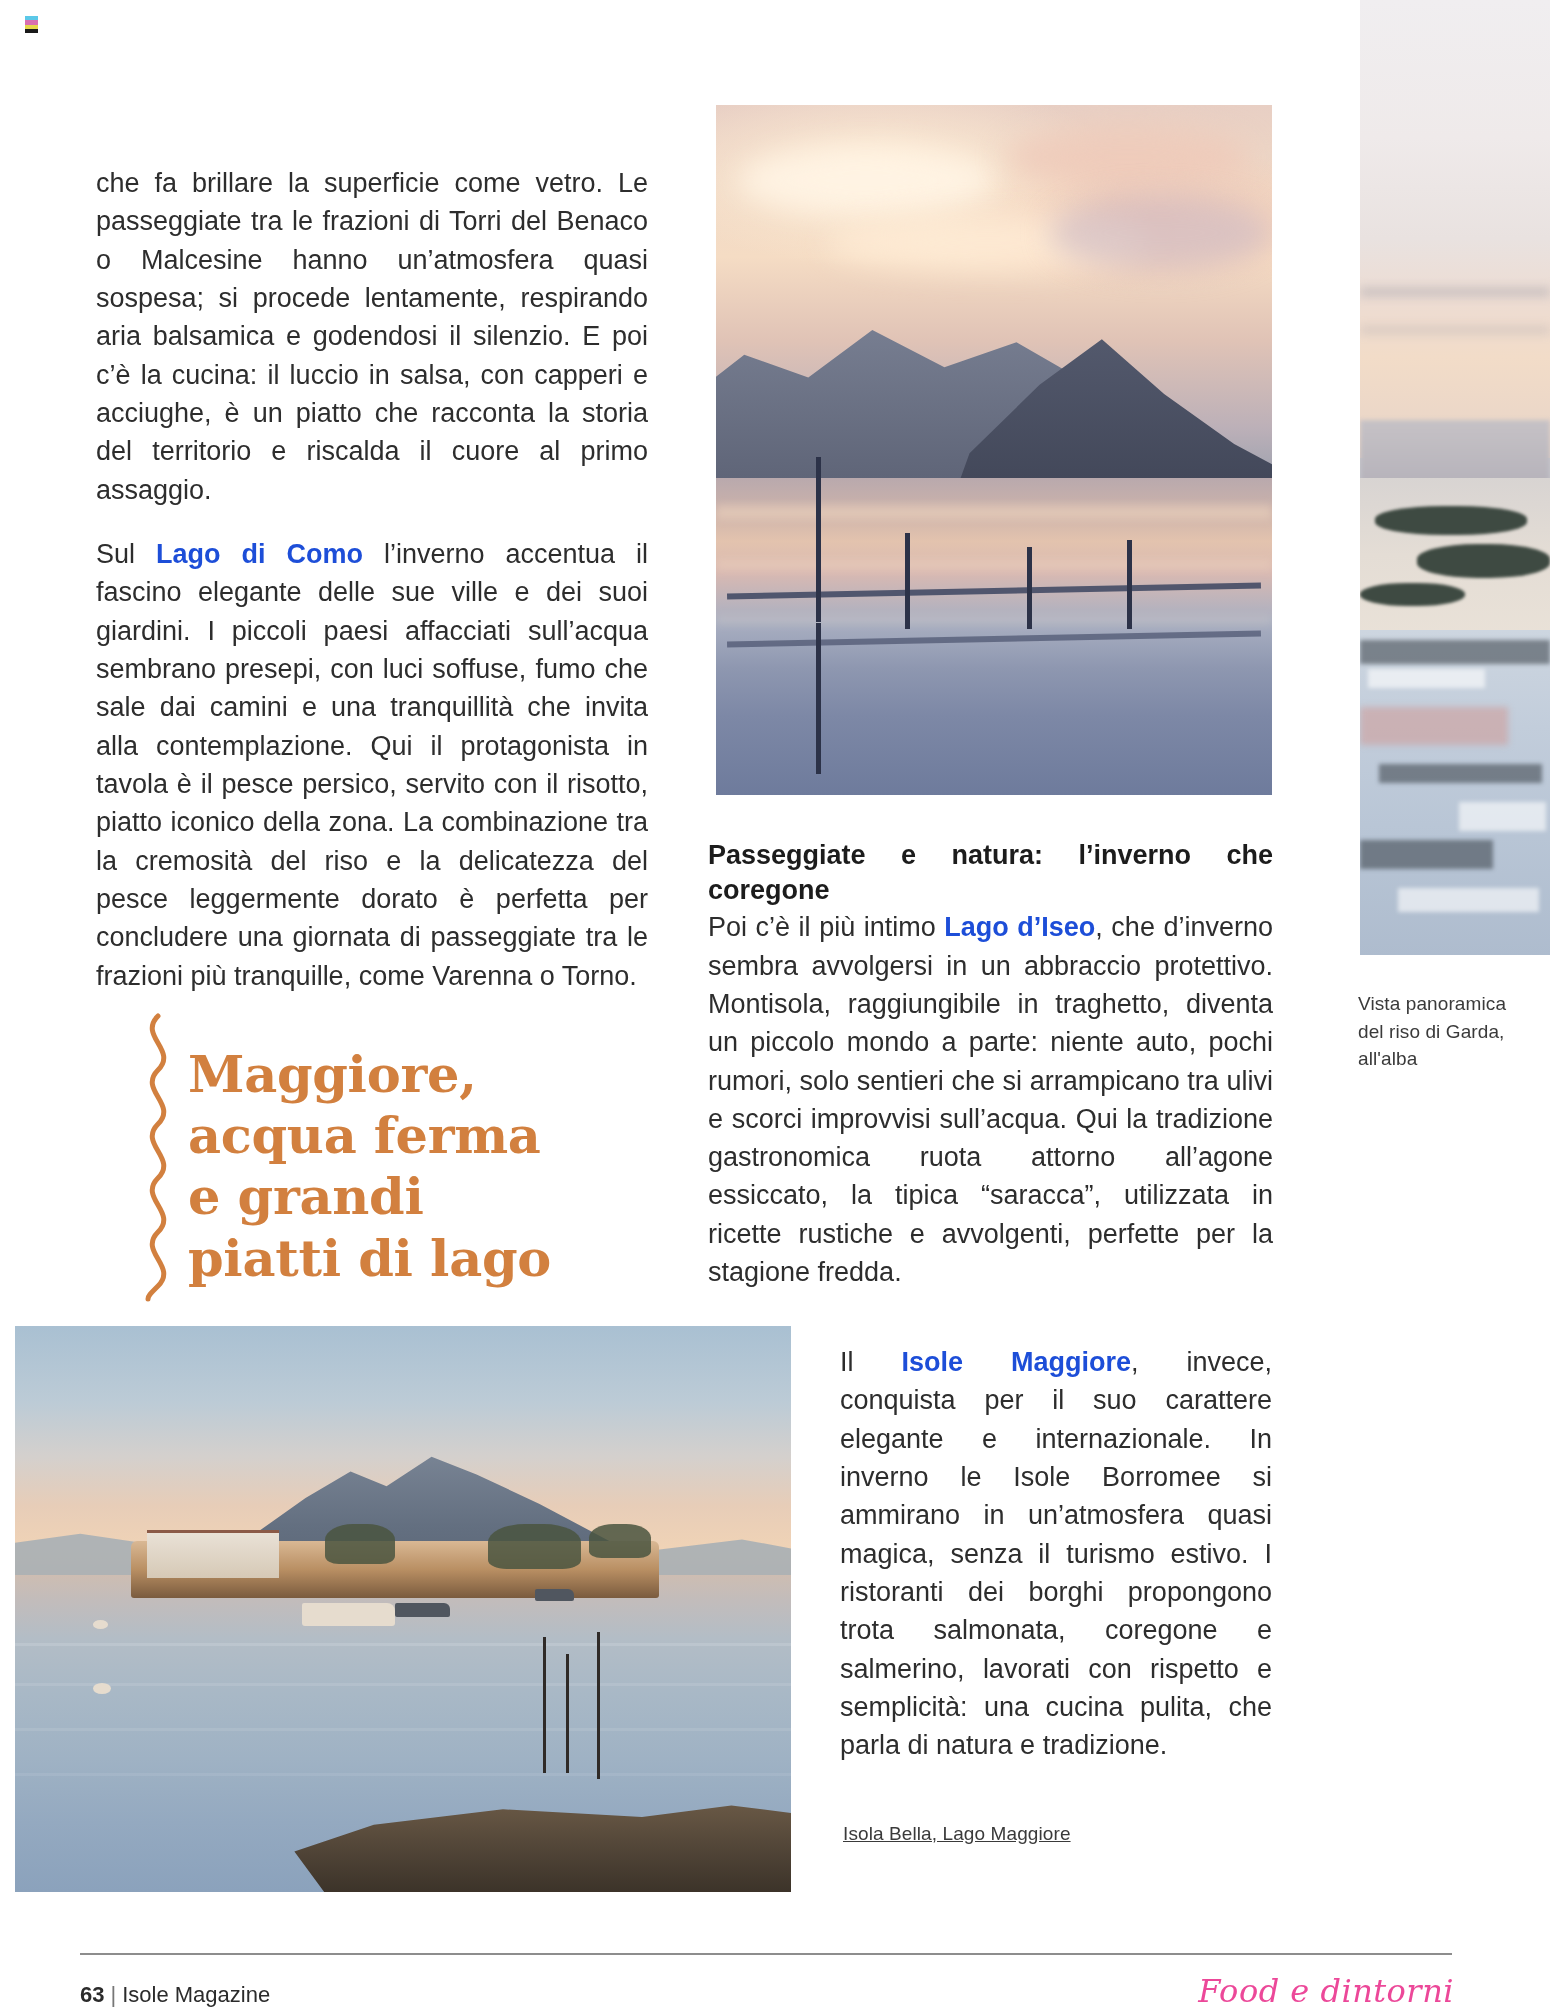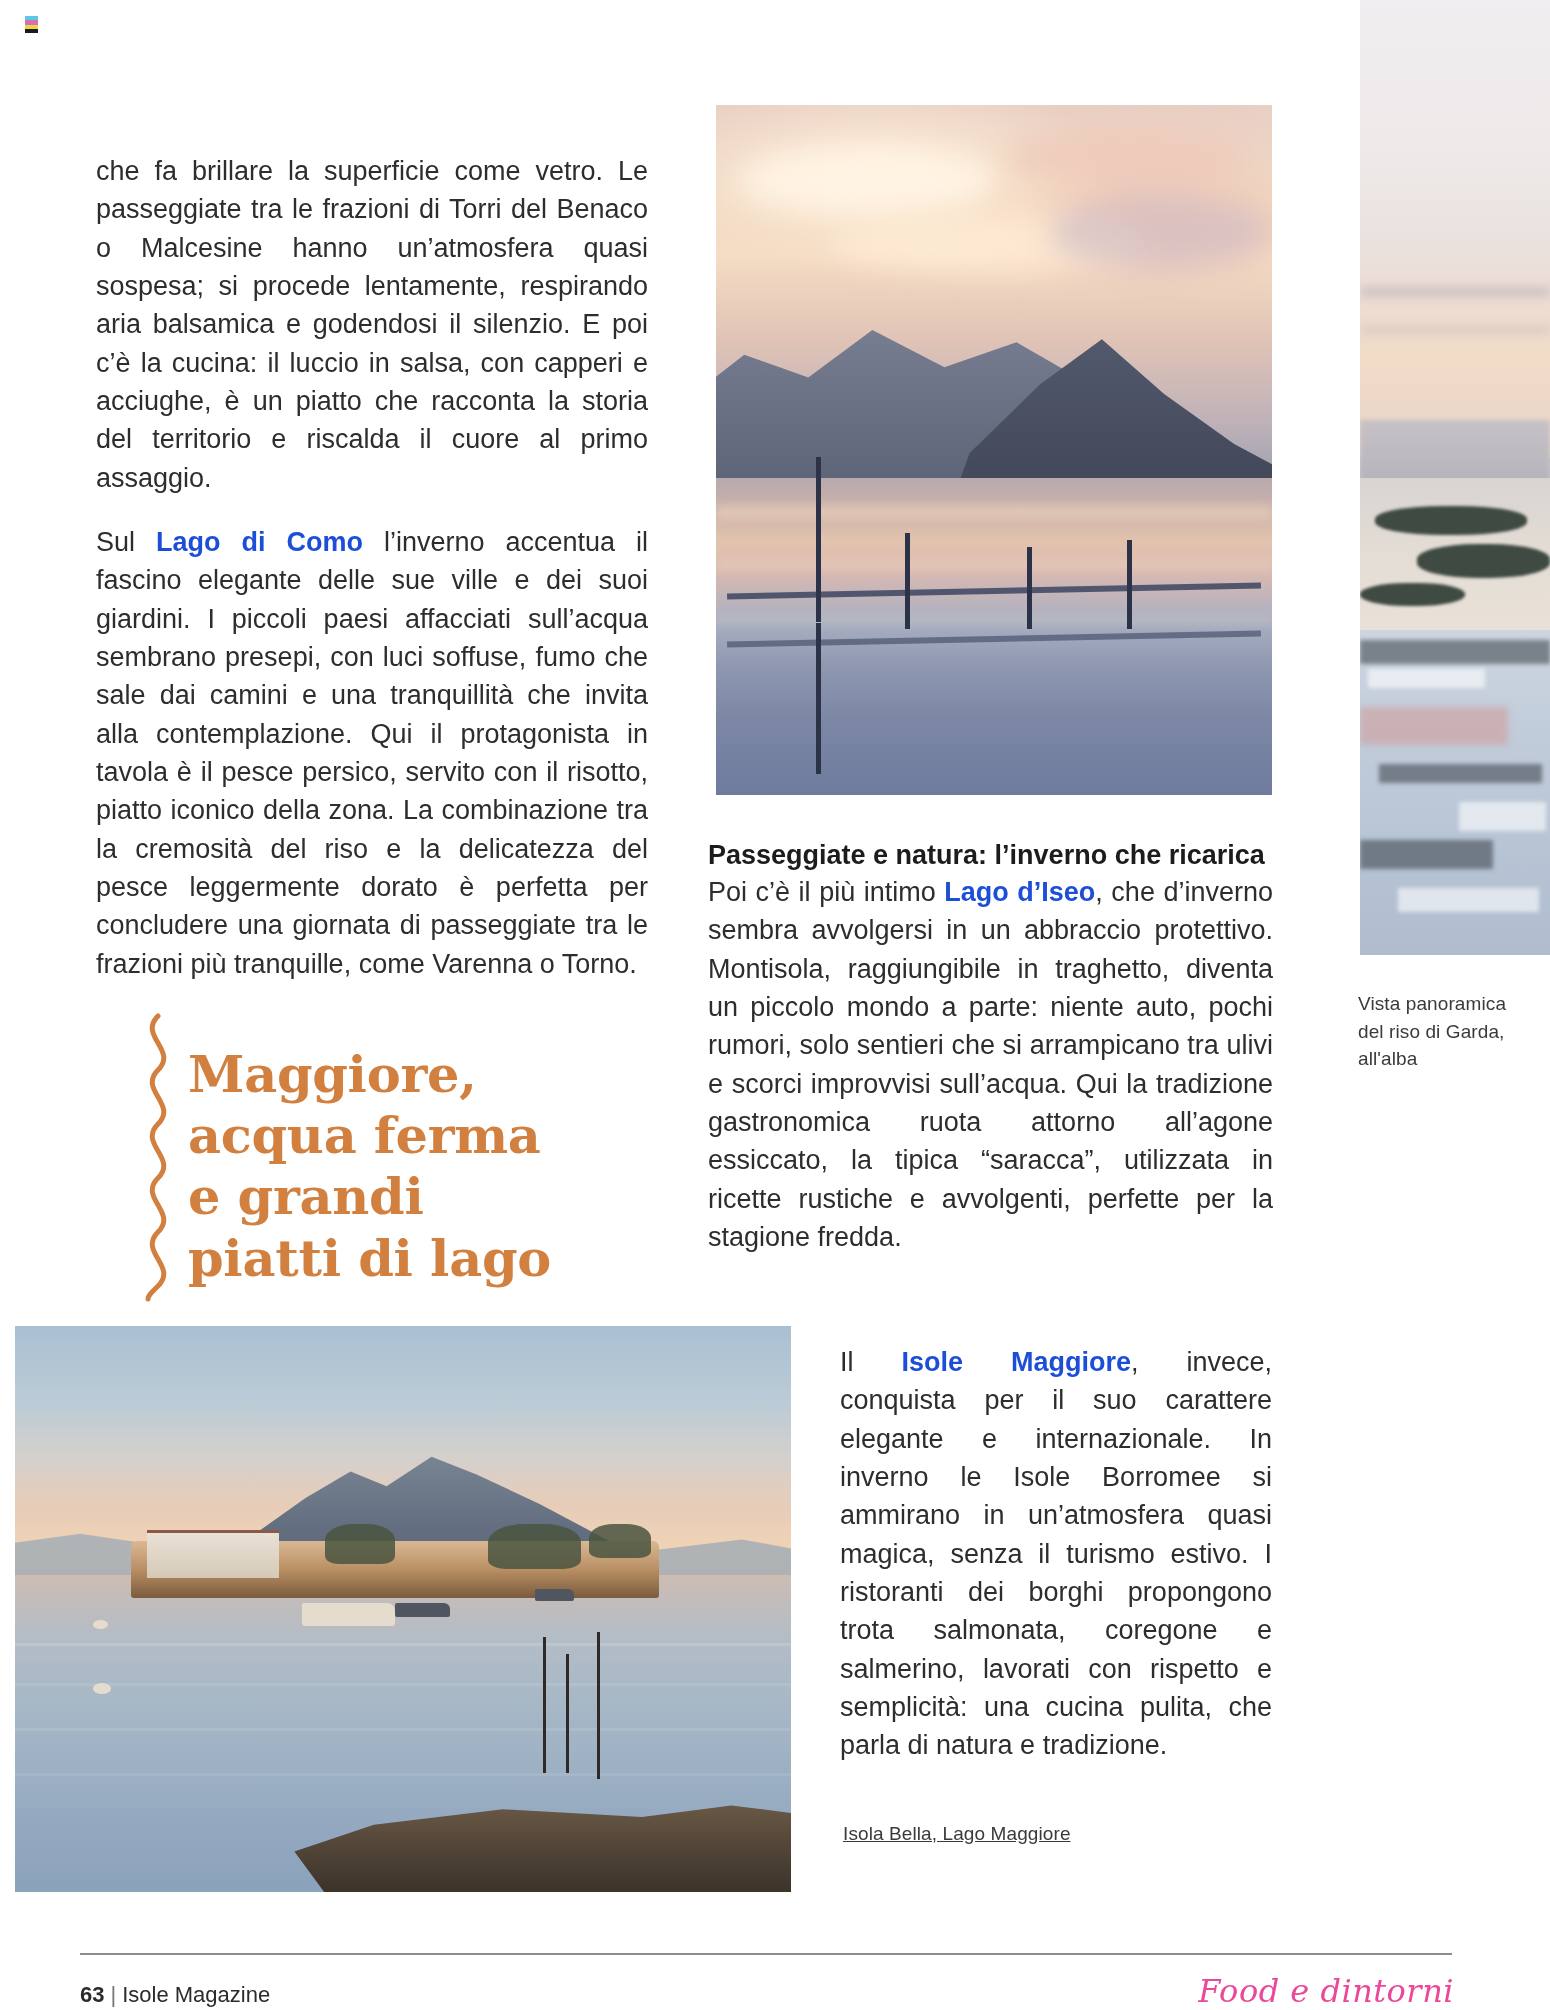--- a/index.html
+++ b/index.html
@@ -259,21 +259,21 @@
     font-size: 27px;
     line-height: 1.42;
     color: #2d2d2d;
     text-align: justify;
   }
   .col p { margin: 0 0 26px 0; }
   .col b, .col strong { font-weight: bold; color: #1d4ed8; }
 
   .col-left {
     left: 96px;
-    top: 152px;
+    top: 164px;
     width: 552px;
   }
   .col-right-top {
     left: 708px;
     top: 838px;
     width: 565px;
   }
   .col-right-bottom {
     left: 840px;
     top: 1343px;
@@ -412,21 +412,21 @@
     <svg class="squiggle" viewBox="0 0 60 290" preserveAspectRatio="none">
       <path d="M30 4 C 10 24, 50 38, 30 58 C 10 78, 50 92, 30 112
                C 10 132, 50 146, 30 166 C 10 186, 50 200, 30 220
                C 10 240, 50 254, 30 274 C 22 282, 20 284, 20 287" fill="none" stroke="#d2803f" stroke-width="5" stroke-linecap="round"></path>
     </svg>
     <div class="pq-text">Maggiore, acqua ferma e grandi piatti di lago</div>
   </div>
 
   <div class="col col-right-top">
     <div class="subhead-wrap">
-      <p class="subhead">Passeggiate e natura: l’inverno che ricarica</p>
+      <p class="subhead">Passeggiate e natura: l’inverno che coregone</p>
       <p><span>Poi c’è il più intimo </span><b>Lago d’Iseo</b><span>, che d’inverno sembra avvolgersi in un abbraccio protettivo. Montisola, raggiungibile in traghetto, diventa un piccolo mondo a parte: niente auto, pochi rumori, solo sentieri che si arrampicano tra ulivi e scorci improvvisi sull’acqua. Qui la tradizione gastronomica ruota attorno all’agone essiccato, la tipica “saracca”, utilizzata in ricette rustiche e avvolgenti, perfette per la stagione fredda.</span></p>
     </div>
   </div>
 
   <div class="caption cap-right">Vista panoramica del riso di Garda, all'alba</div>
 
   <div class="col col-right-bottom">
     <p><span>Il </span><b>Isole Maggiore</b><span>, invece, conquista per il suo carattere elegante e internazionale. In inverno le Isole Borromee si ammirano in un’atmosfera quasi magica, senza il turismo estivo. I ristoranti dei borghi propongono trota salmonata, coregone e salmerino, lavorati con rispetto e semplicità: una cucina pulita, che parla di natura e tradizione.</span></p>
   </div>
 

